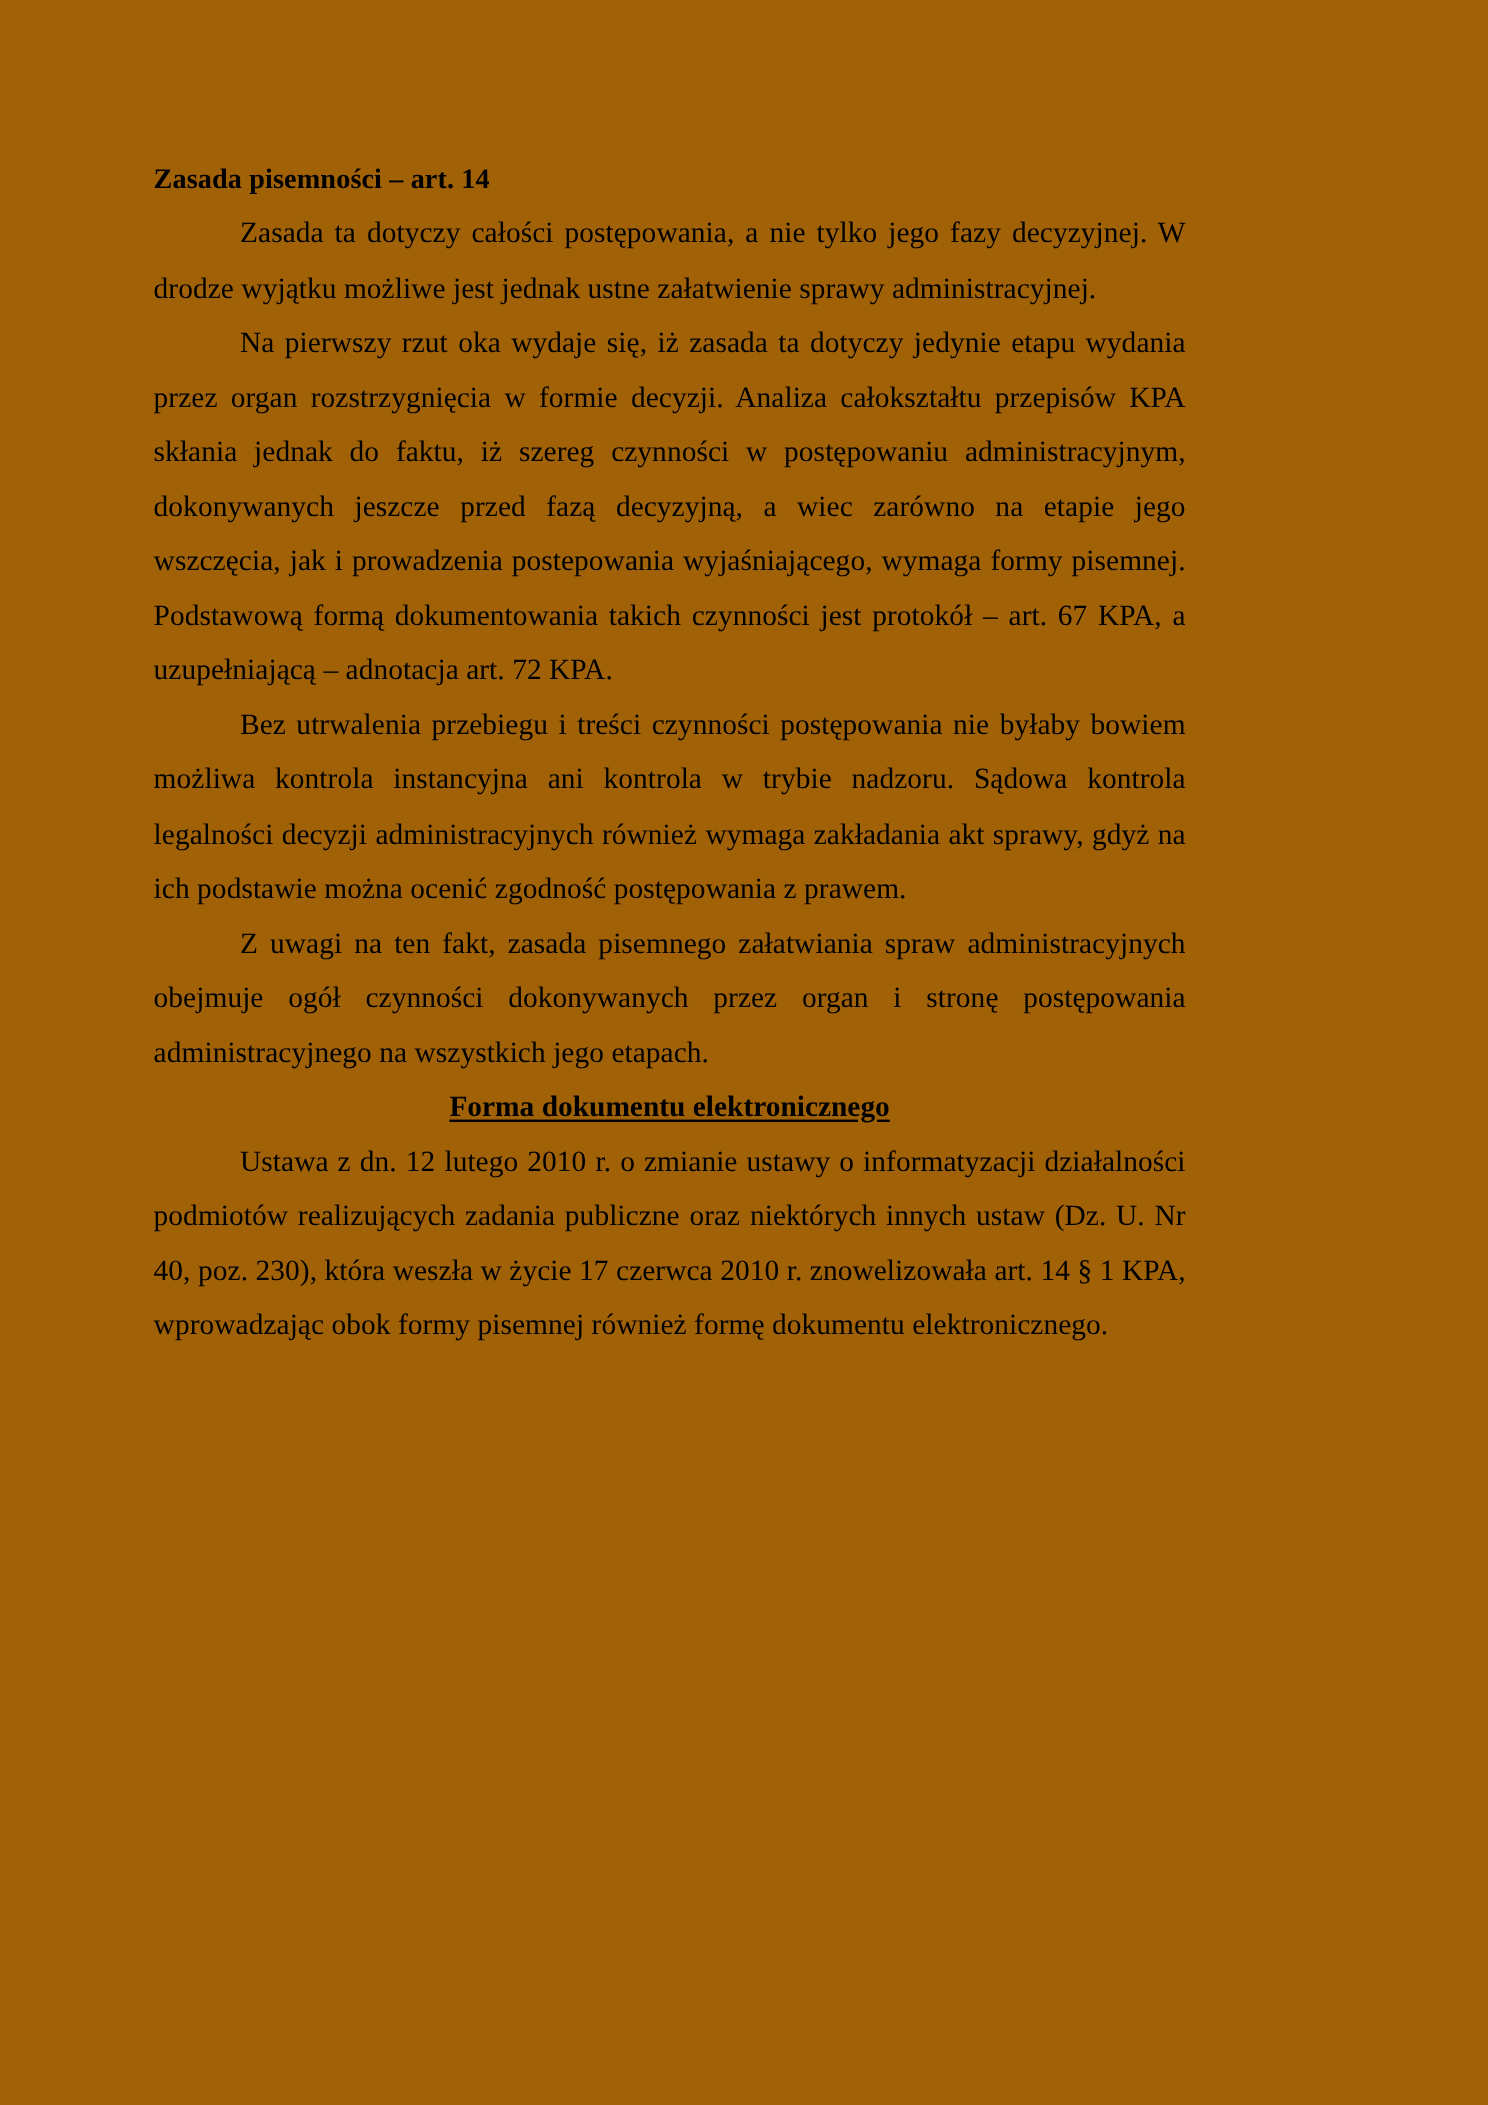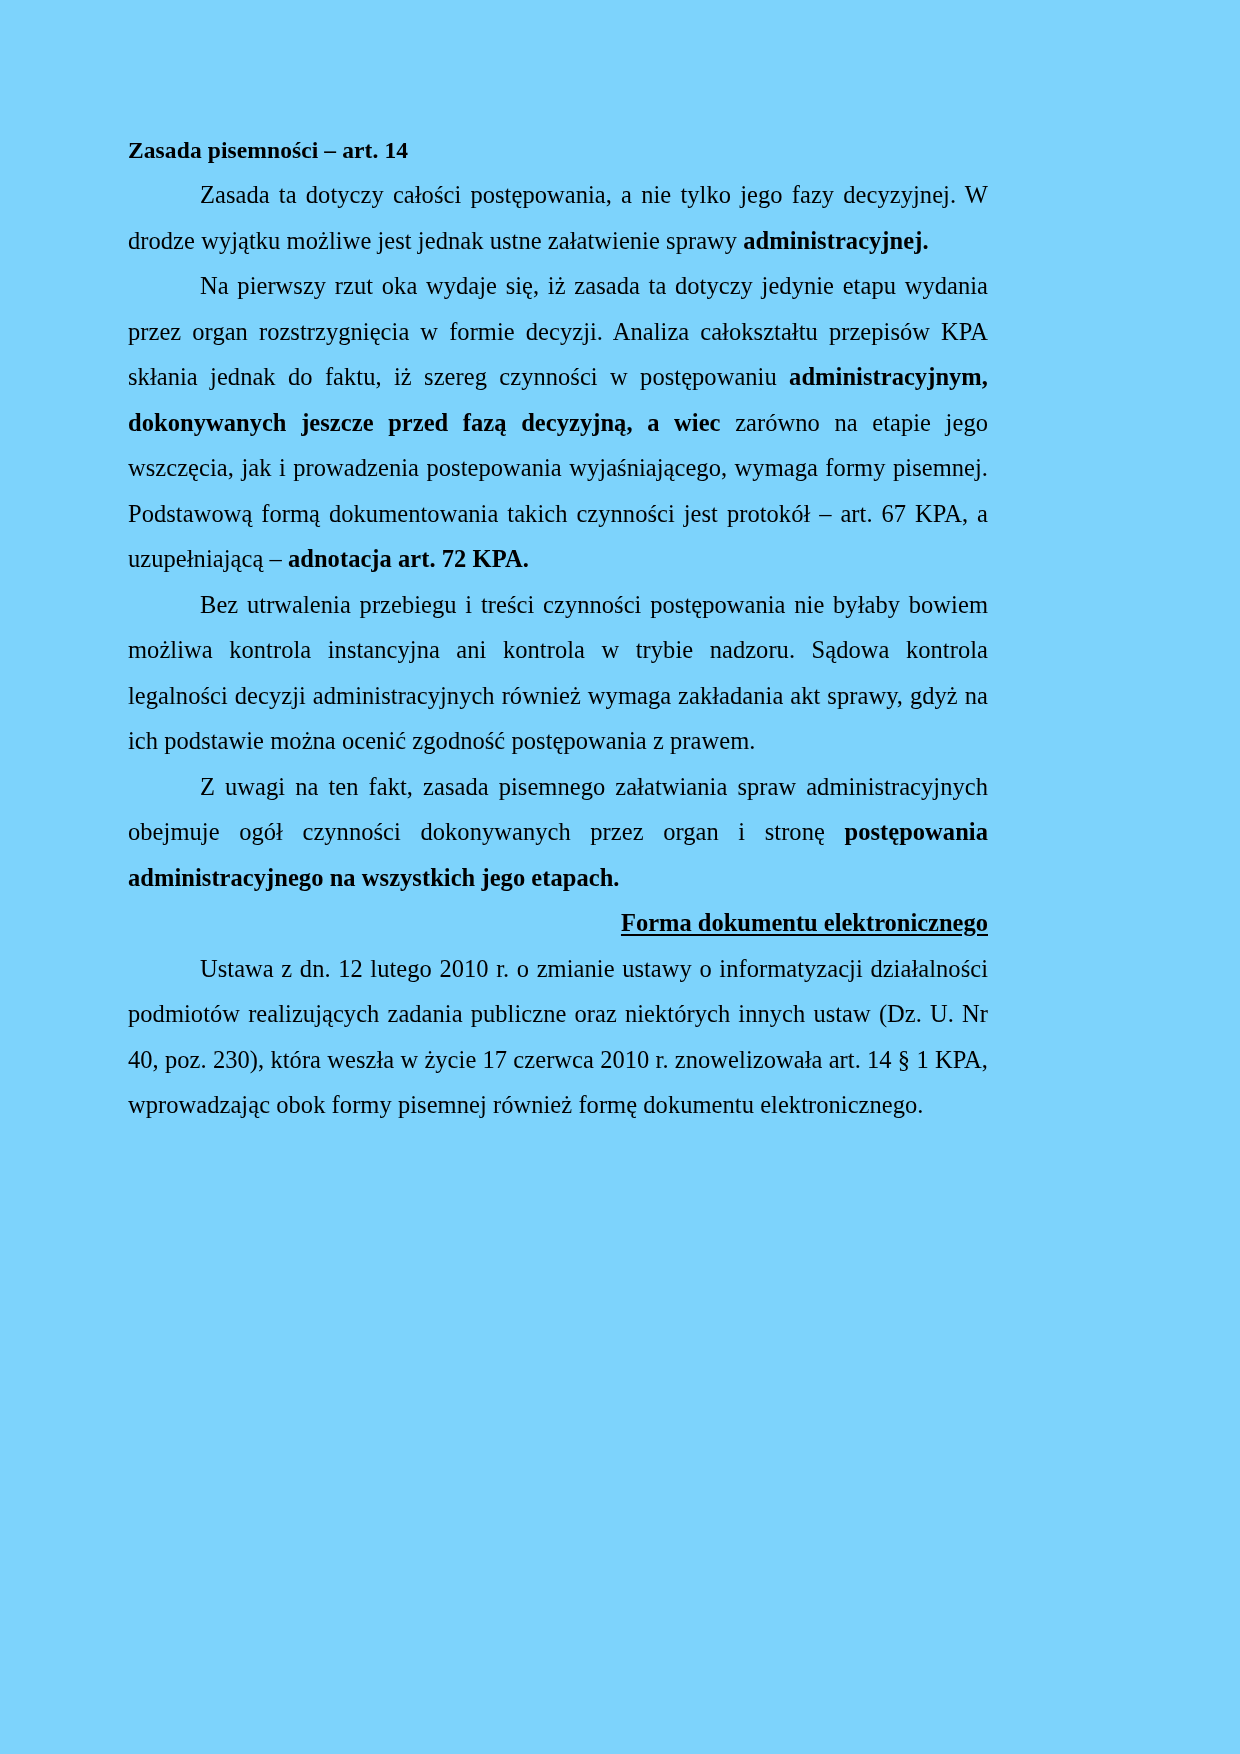--- a/index.html
+++ b/index.html
@@ -12,21 +12,21 @@
     width: 1240px;
     height: 1754px;
     font-family: "Liberation Serif", "DejaVu Serif", serif;
     color: #000000;
     -webkit-font-smoothing: none;
   }
   .page {
     position: relative;
     width: 1240px;
     height: 1754px;
-    background: #7dd3fc;
+    background: #a16207;
     box-sizing: border-box;
     padding: 128px 128px 0 128px;
   }
   .doc-body {
     width: 860px;
   }
   .para {
     margin: 0;
     font-size: 24.5px;
     line-height: 45.5px;
@@ -39,29 +39,29 @@
     font-size: 23.5px;
     line-height: 44px;
     font-weight: bold;
     text-align: left;
     letter-spacing: 0.1px;
   }
   .heading-underline {
     margin: 0;
     font-size: 24.5px;
     line-height: 45.5px;
-    text-align: right;
+    text-align: center;
     text-decoration: underline;
     text-underline-offset: 3px;
   }
   .indent {
     text-indent: 72px;
   }
   b, .b {
-    font-weight: bold;
+    font-weight: normal;
   }
 </style>
 </head>
 <body>
 
 <div class="page">
   <div class="doc-body">
 
     <h1 class="heading-bold">Zasada pisemności – art. 14</h1>
 

